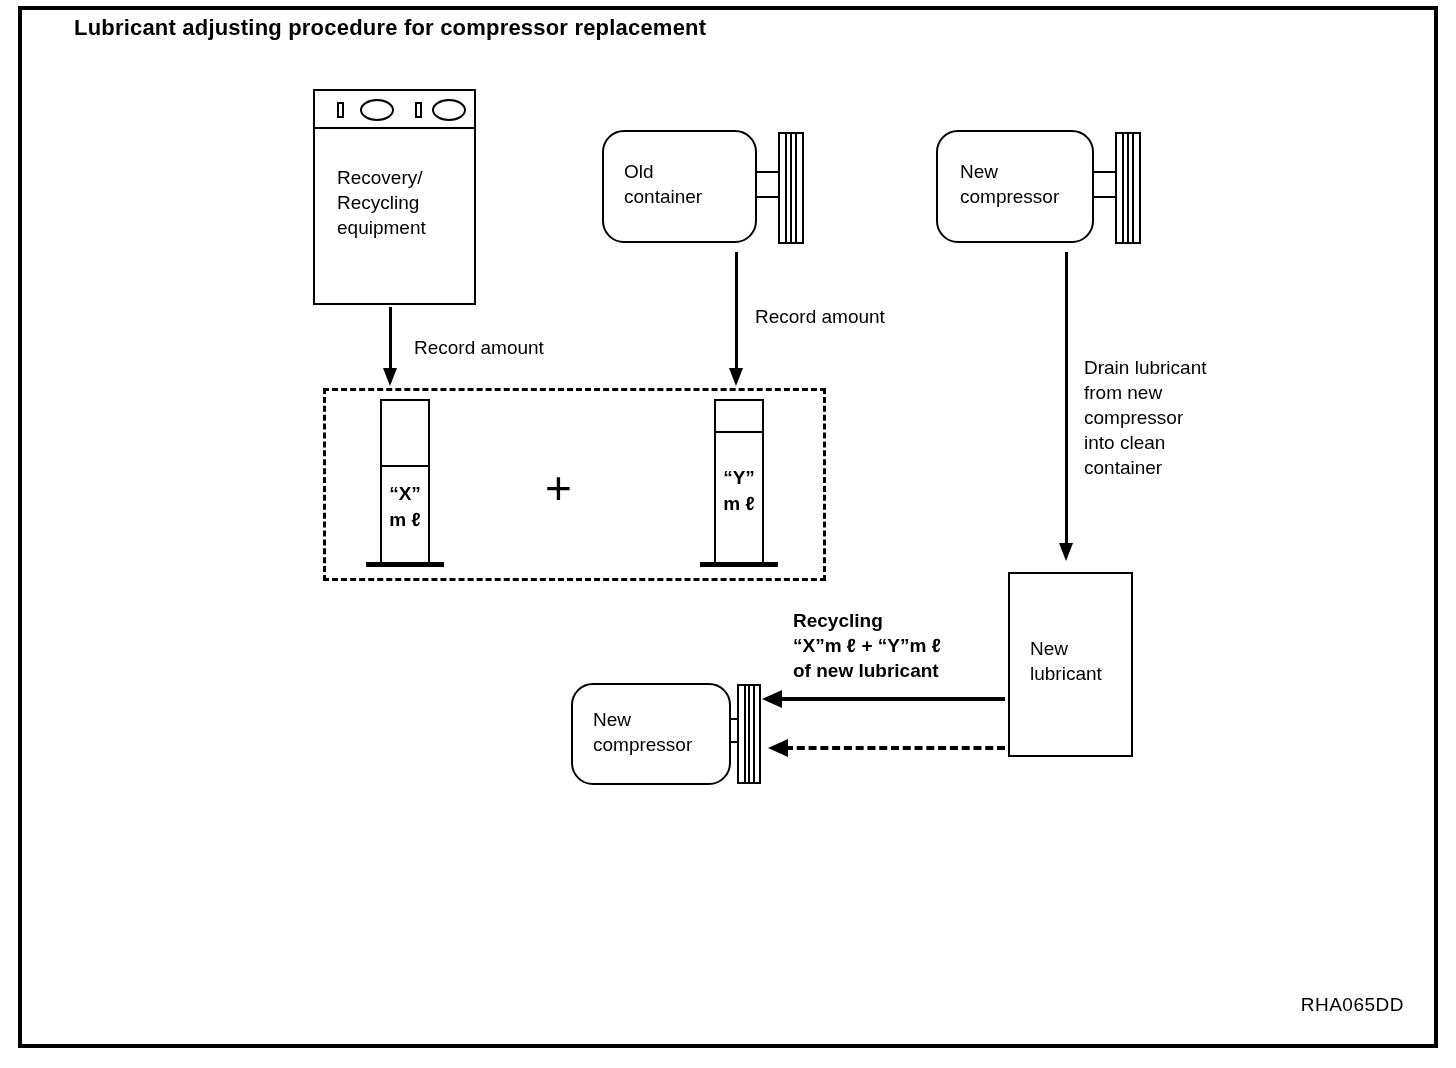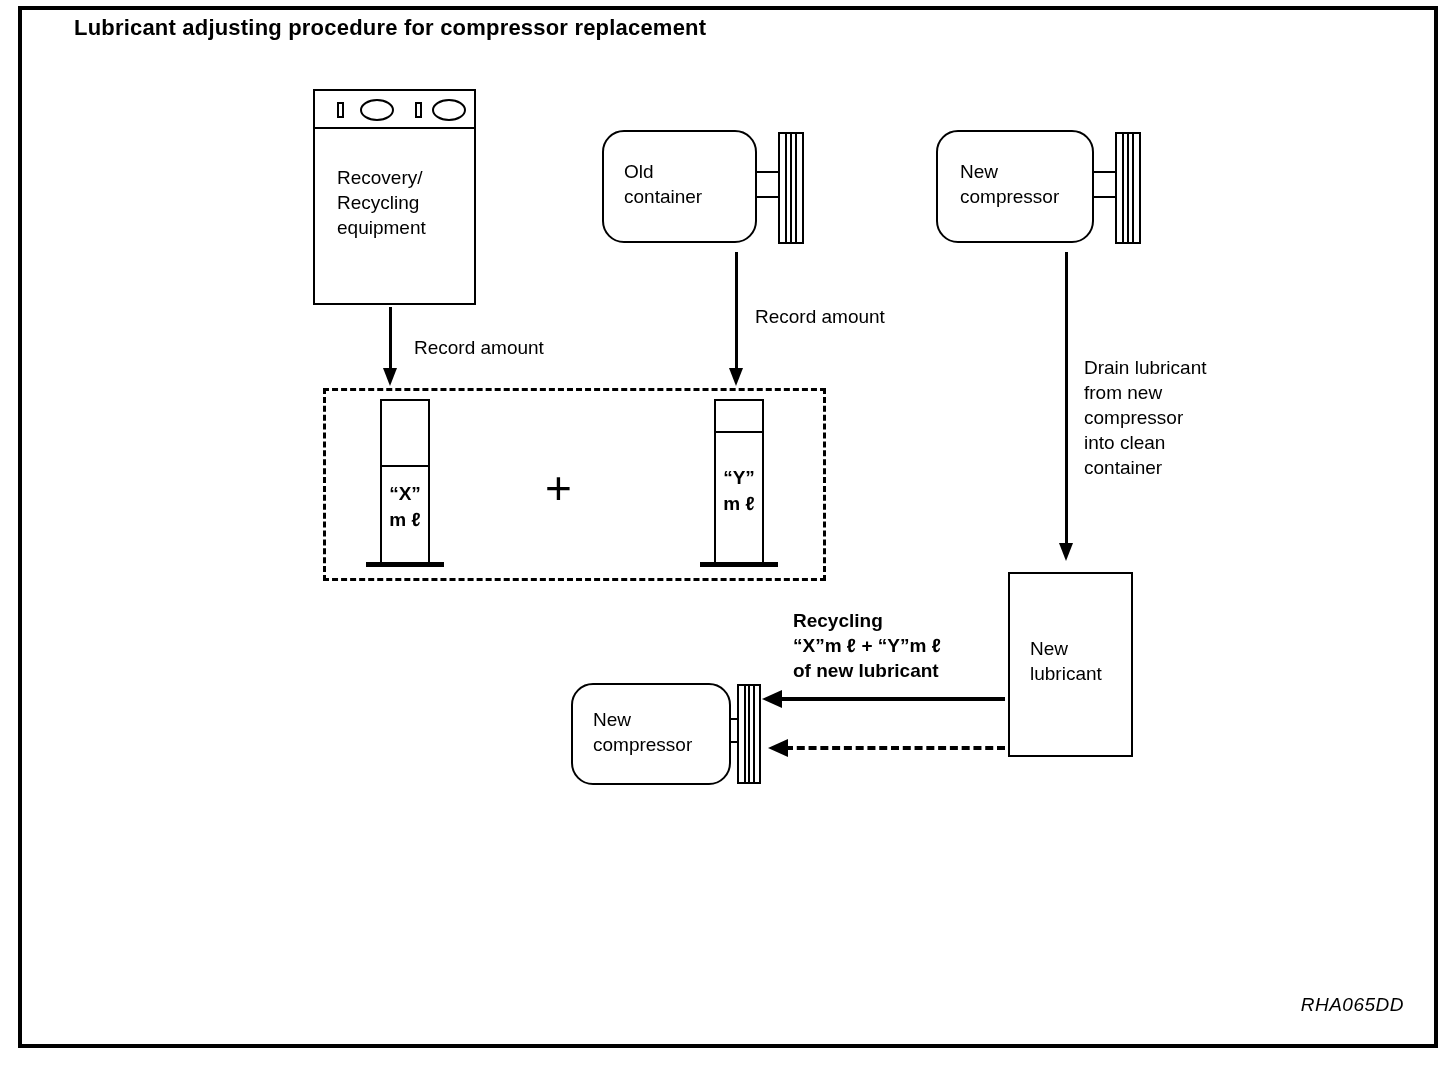--- a/index.html
+++ b/index.html
@@ -38,21 +38,20 @@
     font-weight: bold;
     letter-spacing: 0.2px;
     white-space: nowrap;
   }
   #figcode {
     position: absolute;
     right: 30px;
     bottom: 28px;
     font-size: 19px;
     letter-spacing: 0.5px;
-    font-style: italic;
   }
 
   
   .recovery-body {
     position: absolute;
     border: 2px solid #000;
     box-sizing: border-box;
     background: #fff;
   }
   .recovery-panel {

